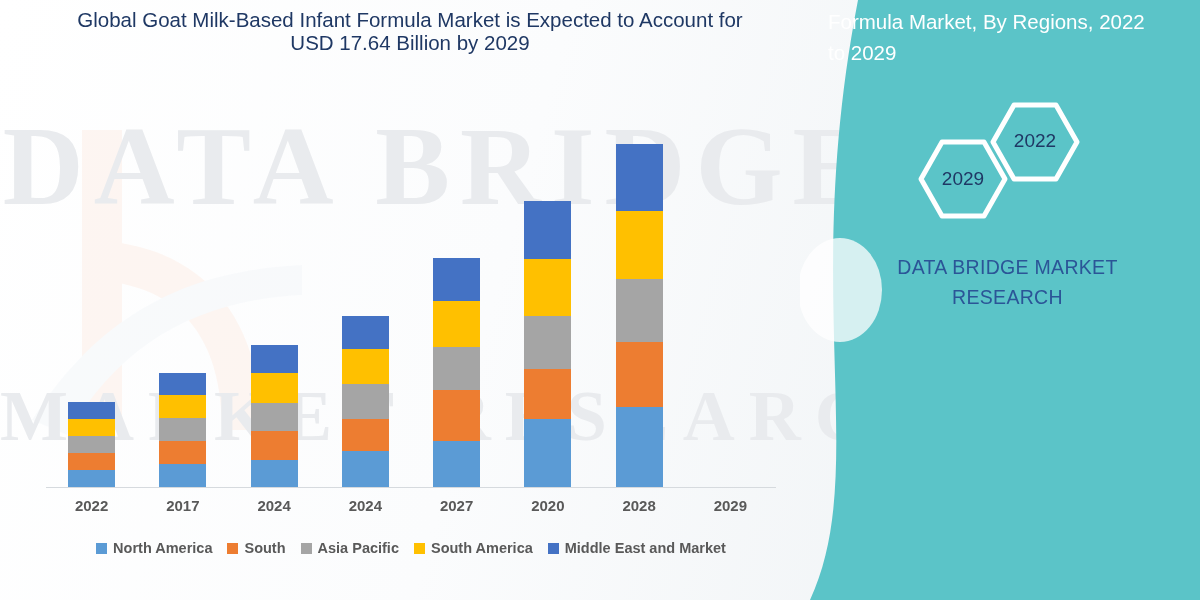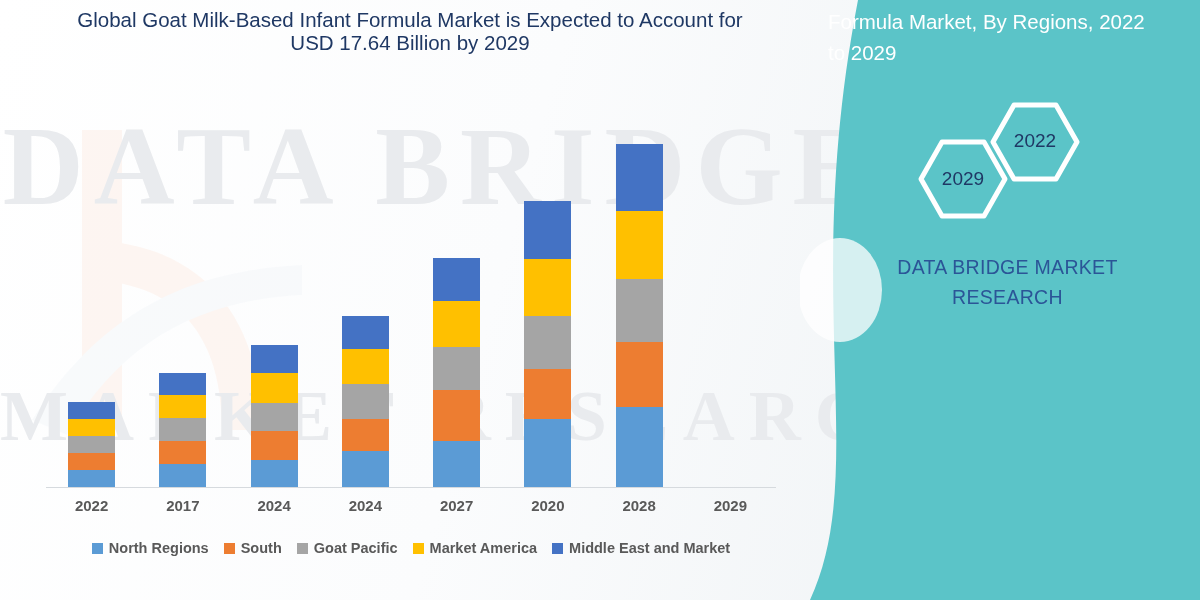--- a/index.html
+++ b/index.html
@@ -149,33 +149,33 @@
         <div class="xlabel">2024</div>
         <div class="xlabel">2024</div>
         <div class="xlabel">2027</div>
         <div class="xlabel">2020</div>
         <div class="xlabel">2028</div>
         <div class="xlabel">2029</div>
       </div>
     <div class="legend" id="legend">
         <div class="legend-item">
           <span class="legend-swatch" style="background: rgb(91, 155, 213);"></span>
-          <span class="legend-label">North Regions</span>
+          <span class="legend-label">North America</span>
         </div>
         <div class="legend-item">
           <span class="legend-swatch" style="background: rgb(237, 125, 49);"></span>
           <span class="legend-label">South</span>
         </div>
         <div class="legend-item">
           <span class="legend-swatch" style="background: rgb(165, 165, 165);"></span>
-          <span class="legend-label">Goat Pacific</span>
+          <span class="legend-label">Asia Pacific</span>
         </div>
         <div class="legend-item">
           <span class="legend-swatch" style="background: rgb(255, 192, 0);"></span>
-          <span class="legend-label">Market America</span>
+          <span class="legend-label">South America</span>
         </div>
         <div class="legend-item">
           <span class="legend-swatch" style="background: rgb(68, 114, 196);"></span>
           <span class="legend-label">Middle East and Market</span>
         </div>
       </div>
   </div>
 
   <div class="right-panel">
     <svg viewBox="0 0 400 600" preserveAspectRatio="none">

